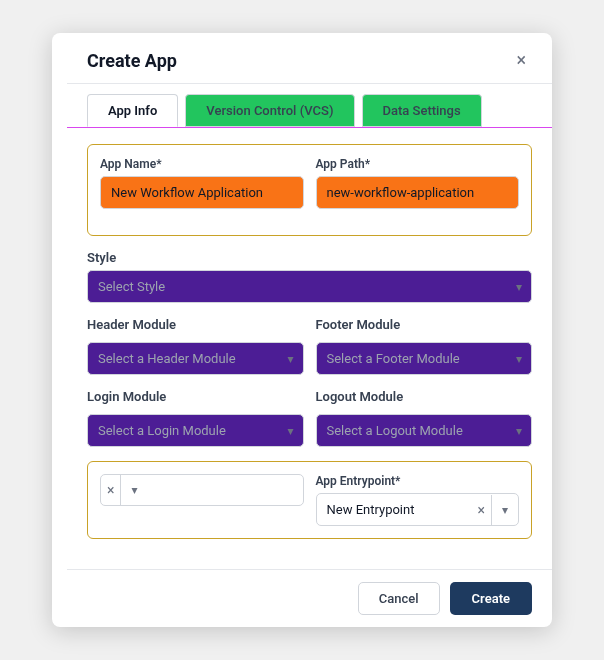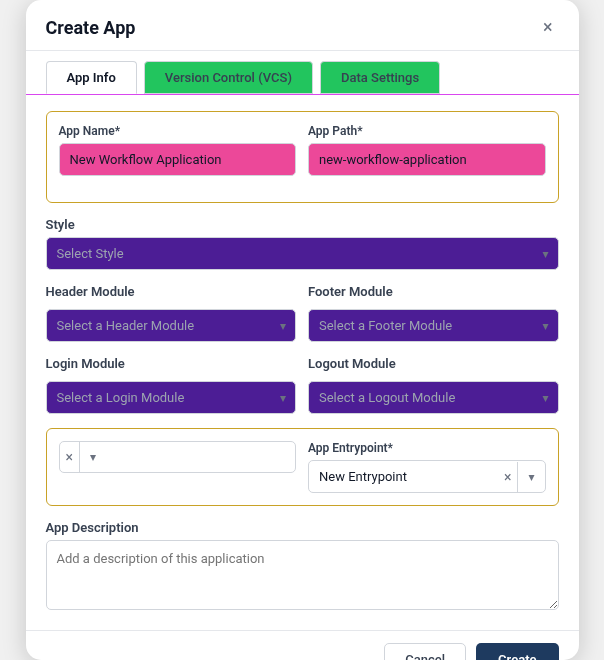--- a/index.html
+++ b/index.html
@@ -12,26 +12,27 @@
     body {
       background: #f0f0f0;
       display: flex;
       justify-content: center;
       align-items: center;
       min-height: 100vh;
     }
 
     .modal-overlay {
       background: white;
-      border-radius: 15px;
+      border-radius: 8px;
       box-shadow: 0 4px 24px rgba(0,0,0,0.18);
-      width: 553px;
+      width: 500px;
       max-height: 660px;
       overflow: hidden;
       position: relative;
+      padding-left: 15px;
     }
 
     .modal-header {
       display: flex;
       justify-content: space-between;
       align-items: center;
       padding: 16px 20px 12px 20px;
       border-bottom: 1px solid #e5e7eb;
     }
 
@@ -116,21 +117,21 @@
       color: #374151;
     }
 
     .form-input {
       border: 1px solid #d1d5db;
       border-radius: 5px;
       padding: 8px 10px;
       font-size: 13px;
       color: #111827;
       outline: none;
-      background: #ec4899;
+      background: #f97316;
       width: 100%;
     }
 
     .section-label {
       font-size: 13px;
       font-weight: 600;
       color: #374151;
       margin-bottom: 5px;
     }
 
@@ -356,24 +357,20 @@
           <label class="form-label">App Entrypoint*</label>
           <div class="select-with-clear">
             <span class="select-value">New Entrypoint</span>
             <button class="clear-btn">×</button>
             <button class="chevron-btn">▾</button>
           </div>
         </div>
       </div>
     </div>
 
-    <div>
-      <div class="section-label">App Description</div>
-      <textarea class="textarea-field" placeholder="Add a description of this application" style=""></textarea>
-    </div>
 
   </div>
 
   <div class="modal-footer">
     <button class="btn-cancel">Cancel</button>
     <button class="btn-create">Create</button>
   </div>
 </div>
 
 </body></html>

